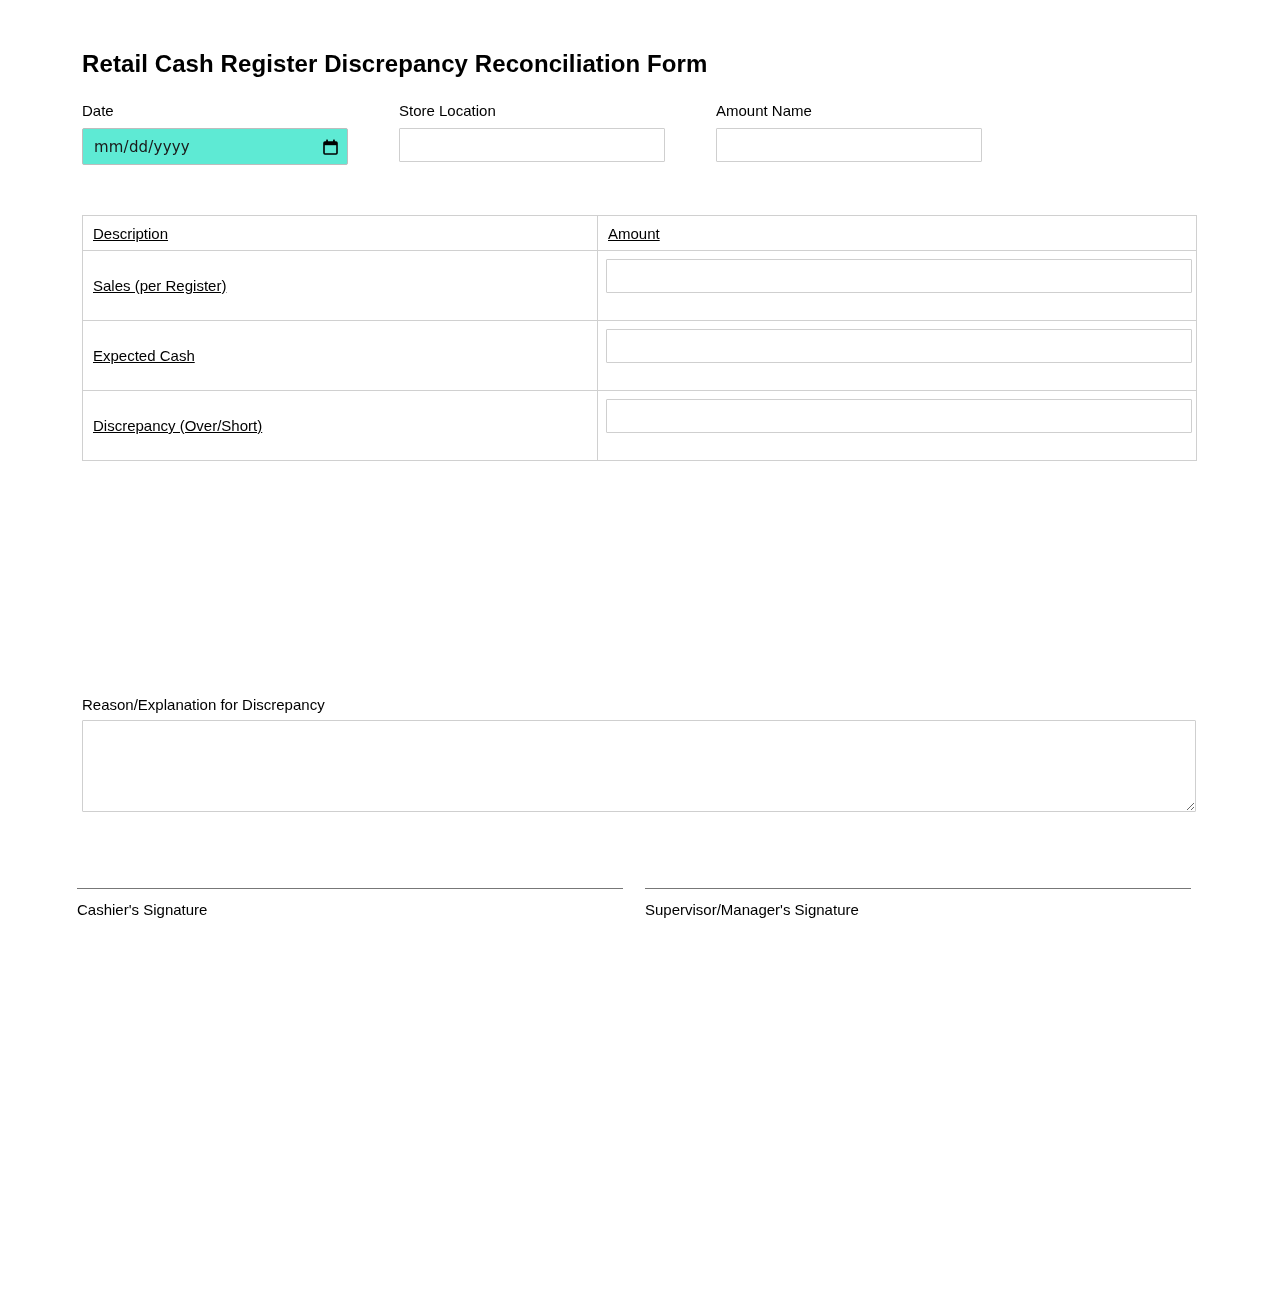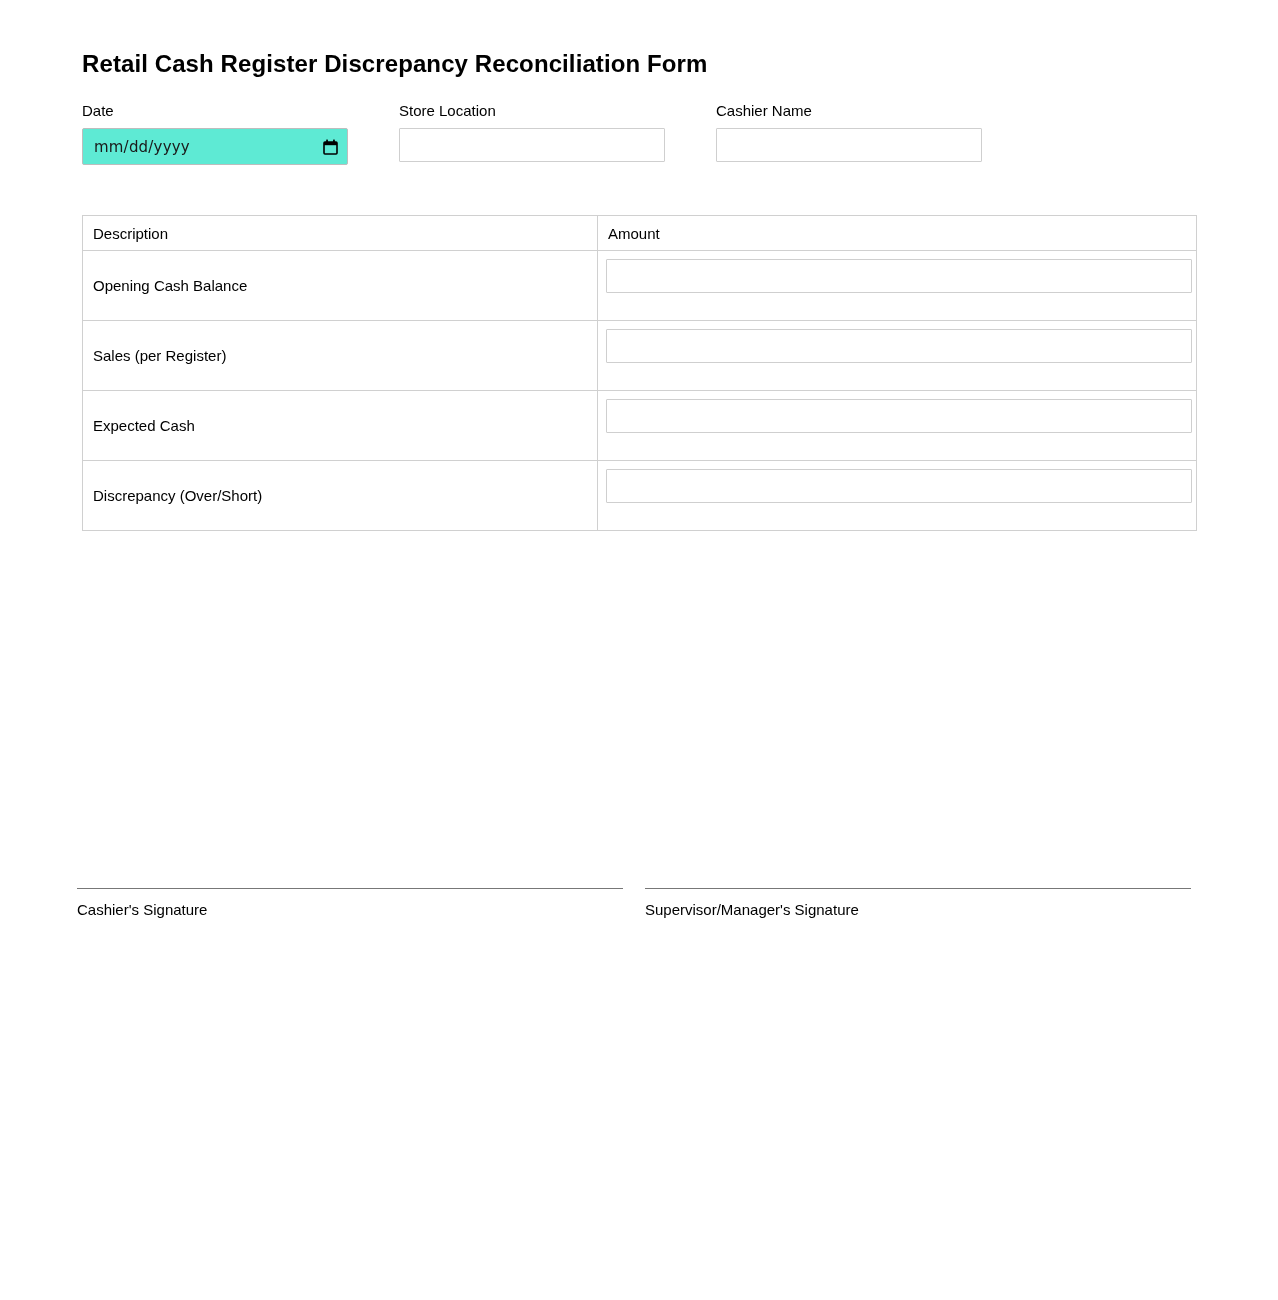--- a/index.html
+++ b/index.html
@@ -118,20 +118,21 @@
   }
   .recon-table col.desc-col { width: 515px; }
   .recon-table col.amt-col  { width: 599px; }
 
   .recon-table th,
   .recon-table td {
     border: 1px solid #d0d0d0;
     padding: 0;
     vertical-align: middle;
     background: #ffffff;
+    text-decoration: underline;
   }
   .recon-table th {
     text-align: left;
     font-weight: normal;
     font-size: 15px;
     height: 34px;
     padding: 0 0 0 10px;
     color: #000;
   }
   .recon-table td.desc-cell {
@@ -242,44 +243,38 @@
       </div>
     </div>
 
     <div class="field-group store-group">
       <label class="field-label">Store Location</label>
       <input class="text-input" type="text" placeholder="" style="">
     </div>
 
 
     <div class="field-group cashier-group">
-      <label class="field-label">Cashier Name</label>
+      <label class="field-label">Amount Name</label>
       <input class="text-input" type="text" placeholder="" style="">
     </div>
 
   </div>
 
   <table class="recon-table">
     <colgroup>
       <col class="desc-col">
       <col class="amt-col">
     </colgroup>
     <thead>
       <tr>
         <th>Description</th>
         <th>Amount</th>
       </tr>
     </thead>
     <tbody id="table-body">
-        <tr>
-          <td class="desc-cell">Opening Cash Balance</td>
-          <td class="amt-cell">
-            <input type="text" class="amount-input" placeholder="" style="">
-          </td>
-        </tr>
         <tr>
           <td class="desc-cell">Sales (per Register)</td>
           <td class="amt-cell">
             <input type="text" class="amount-input" placeholder="" style="">
           </td>
         </tr>
         <tr>
           <td class="desc-cell">Expected Cash</td>
           <td class="amt-cell">
             <input type="text" class="amount-input" placeholder="" style="">
@@ -287,20 +282,24 @@
         </tr>
         <tr>
           <td class="desc-cell">Discrepancy (Over/Short)</td>
           <td class="amt-cell">
             <input type="text" class="amount-input" placeholder="" style="">
           </td>
         </tr>
       </tbody>
   </table>
 
+  <div class="reason-block">
+    <label class="reason-label">Reason/Explanation for Discrepancy</label>
+    <textarea class="reason-textarea" placeholder="" style=""></textarea>
+  </div>
 
   <div class="signatures">
     <div class="sig-block left">
       <div class="sig-line"></div>
       <div class="sig-caption">Cashier's Signature</div>
     </div>
     <div class="sig-block right">
       <div class="sig-line"></div>
       <div class="sig-caption">Supervisor/Manager's Signature</div>
     </div>

